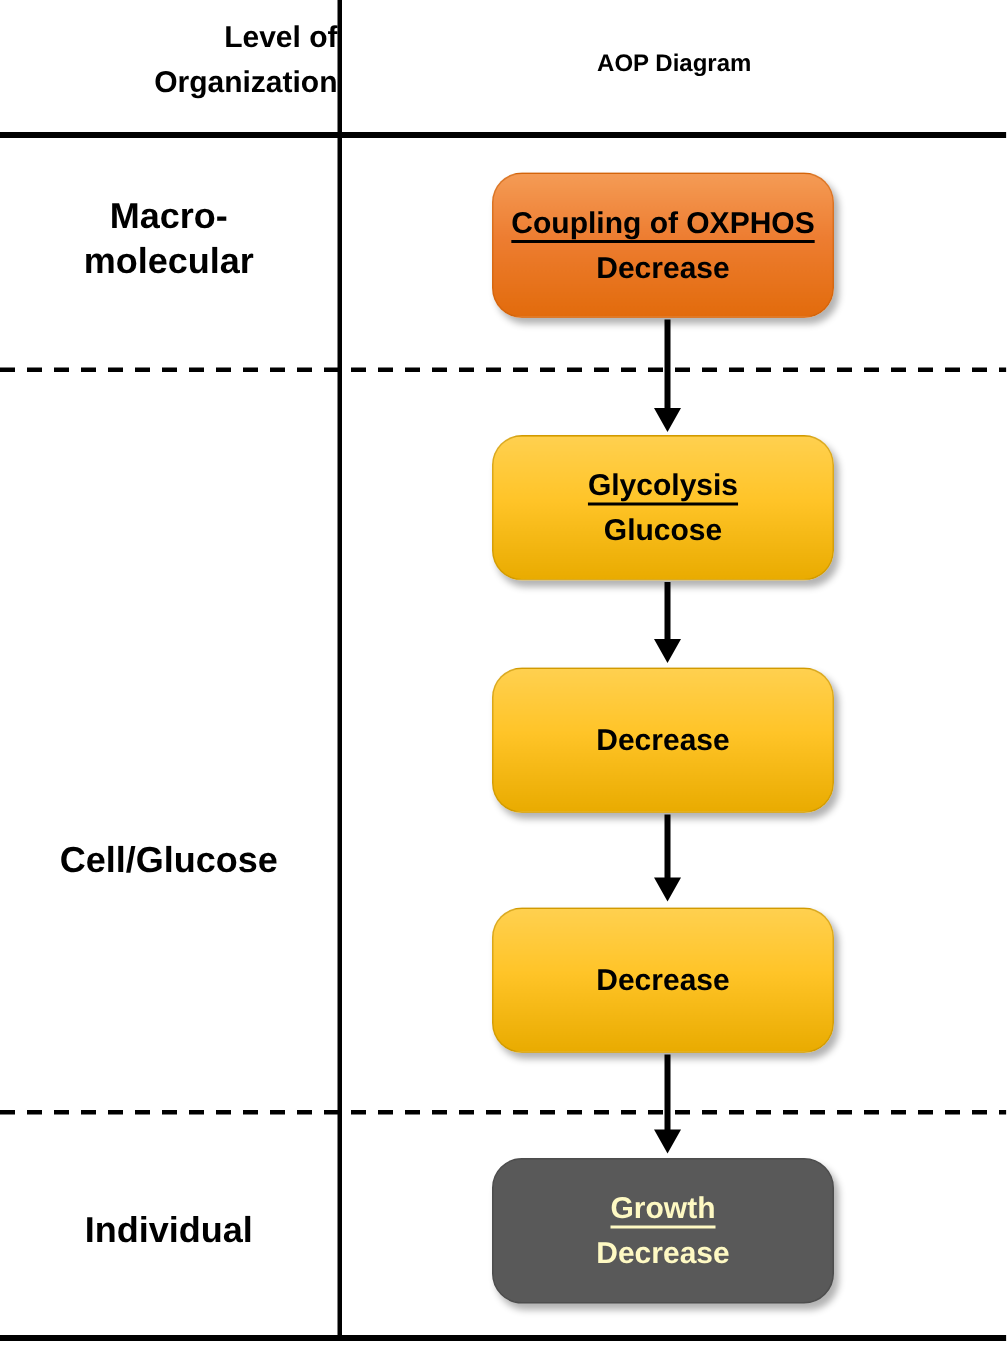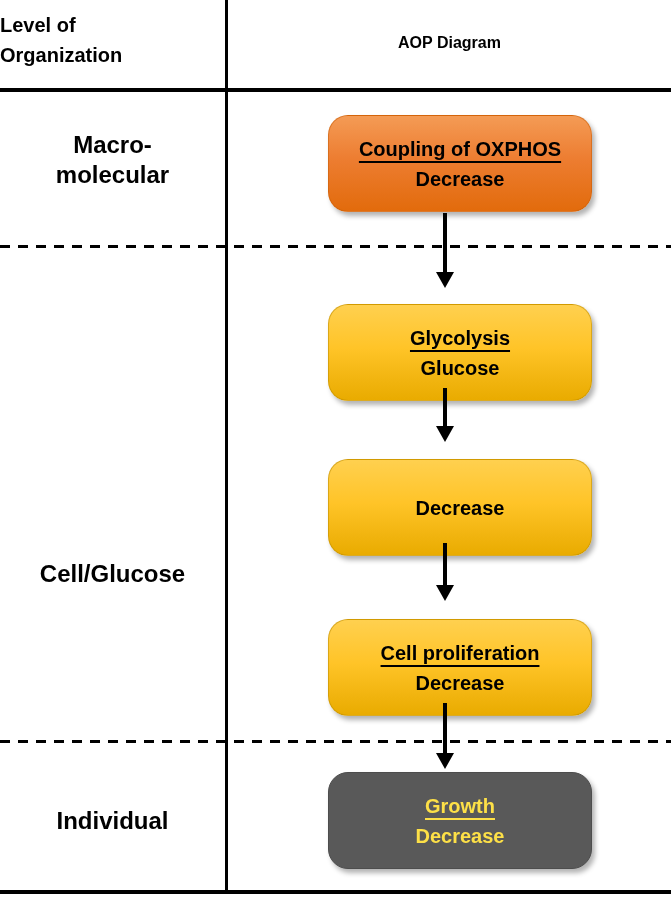--- a/index.html
+++ b/index.html
@@ -34,21 +34,21 @@
     left: 0; width: 671px; height: 3px;
     background: repeating-linear-gradient(to right, #000 0 10px, transparent 10px 18px);
   }
   .dashed-sep.first { top: 245px; }
   .dashed-sep.second { top: 740px; }
 
   
   .hdr-left {
     position: absolute;
     left: 0; top: 10px; width: 225px;
-    text-align: left;
+    text-align: right;
     font-size: 20px; font-weight: bold; color: #000;
     line-height: 30px;
     white-space: pre-line;
   }
   .hdr-right {
     position: absolute;
     left: 228px; top: 34px; width: 443px;
     text-align: center;
     font-size: 16px; font-weight: bold; color: #000;
   }
@@ -60,50 +60,49 @@
     line-height: 30px;
     white-space: pre-line;
   }
   .level-label.macro { top: 130px; }
   .level-label.cell  { top: 559px; }
   .level-label.indiv { top: 806px; }
 
   
   .node {
     position: absolute;
-    left: 328px; width: 264px; height: 97px;
+    left: 328px; width: 228px; height: 97px;
     border-radius: 20px;
     box-shadow: 3px 4px 5px rgba(0,0,0,0.30);
     display: flex; flex-direction: column;
     align-items: center; justify-content: center;
     text-align: left;
     font-size: 20px; font-weight: bold;
     line-height: 30px;
     box-sizing: border-box;
   }
   .node--mie {
     top: 115px;
     background: linear-gradient(180deg, #F49B55 0%, #ED7D31 45%, #E26B0C 100%);
     border: 1px solid rgba(200,95,10,0.55);
     color: #000;
   }
   .node--ke { 
     background: linear-gradient(180deg, #FFD04F 0%, #FFC428 45%, #E9AB00 100%);
     border: 1px solid rgba(190,140,0,0.55);
     color: #000;
-    margin-top: 14px;
   }
   .node--ke.ke1 { top: 290px; }
   .node--ke.ke2 { top: 445px; }
   .node--ke.ke3 { top: 605px; }
   .node--ao {
     top: 772px;
     background: #595959;
     border: 1px solid #4d4d4d;
-    color: #fde047;
+    color: #fef9c3;
   }
   .node-title {
     text-decoration: underline;
     text-decoration-thickness: 2px;
     text-underline-offset: 5px;
   }
 
   
   .arrow {
     position: absolute;
@@ -155,21 +154,20 @@
   <div class="node node--ke ke1">
     <div class="node-title">Glycolysis</div>
     <div class="node-direction">Glucose</div>
   </div>
 
   <div class="node node--ke ke2">
     <div class="node-direction">Decrease</div>
   </div>
 
   <div class="node node--ke ke3">
-    <div class="node-title">Cell proliferation</div>
     <div class="node-direction">Decrease</div>
   </div>
 
   <div class="node node--ao">
     <div class="node-title">Growth</div>
     <div class="node-direction">Decrease</div>
   </div>
 
   <div class="arrow a1">
     <div class="arrow-shaft"></div>

